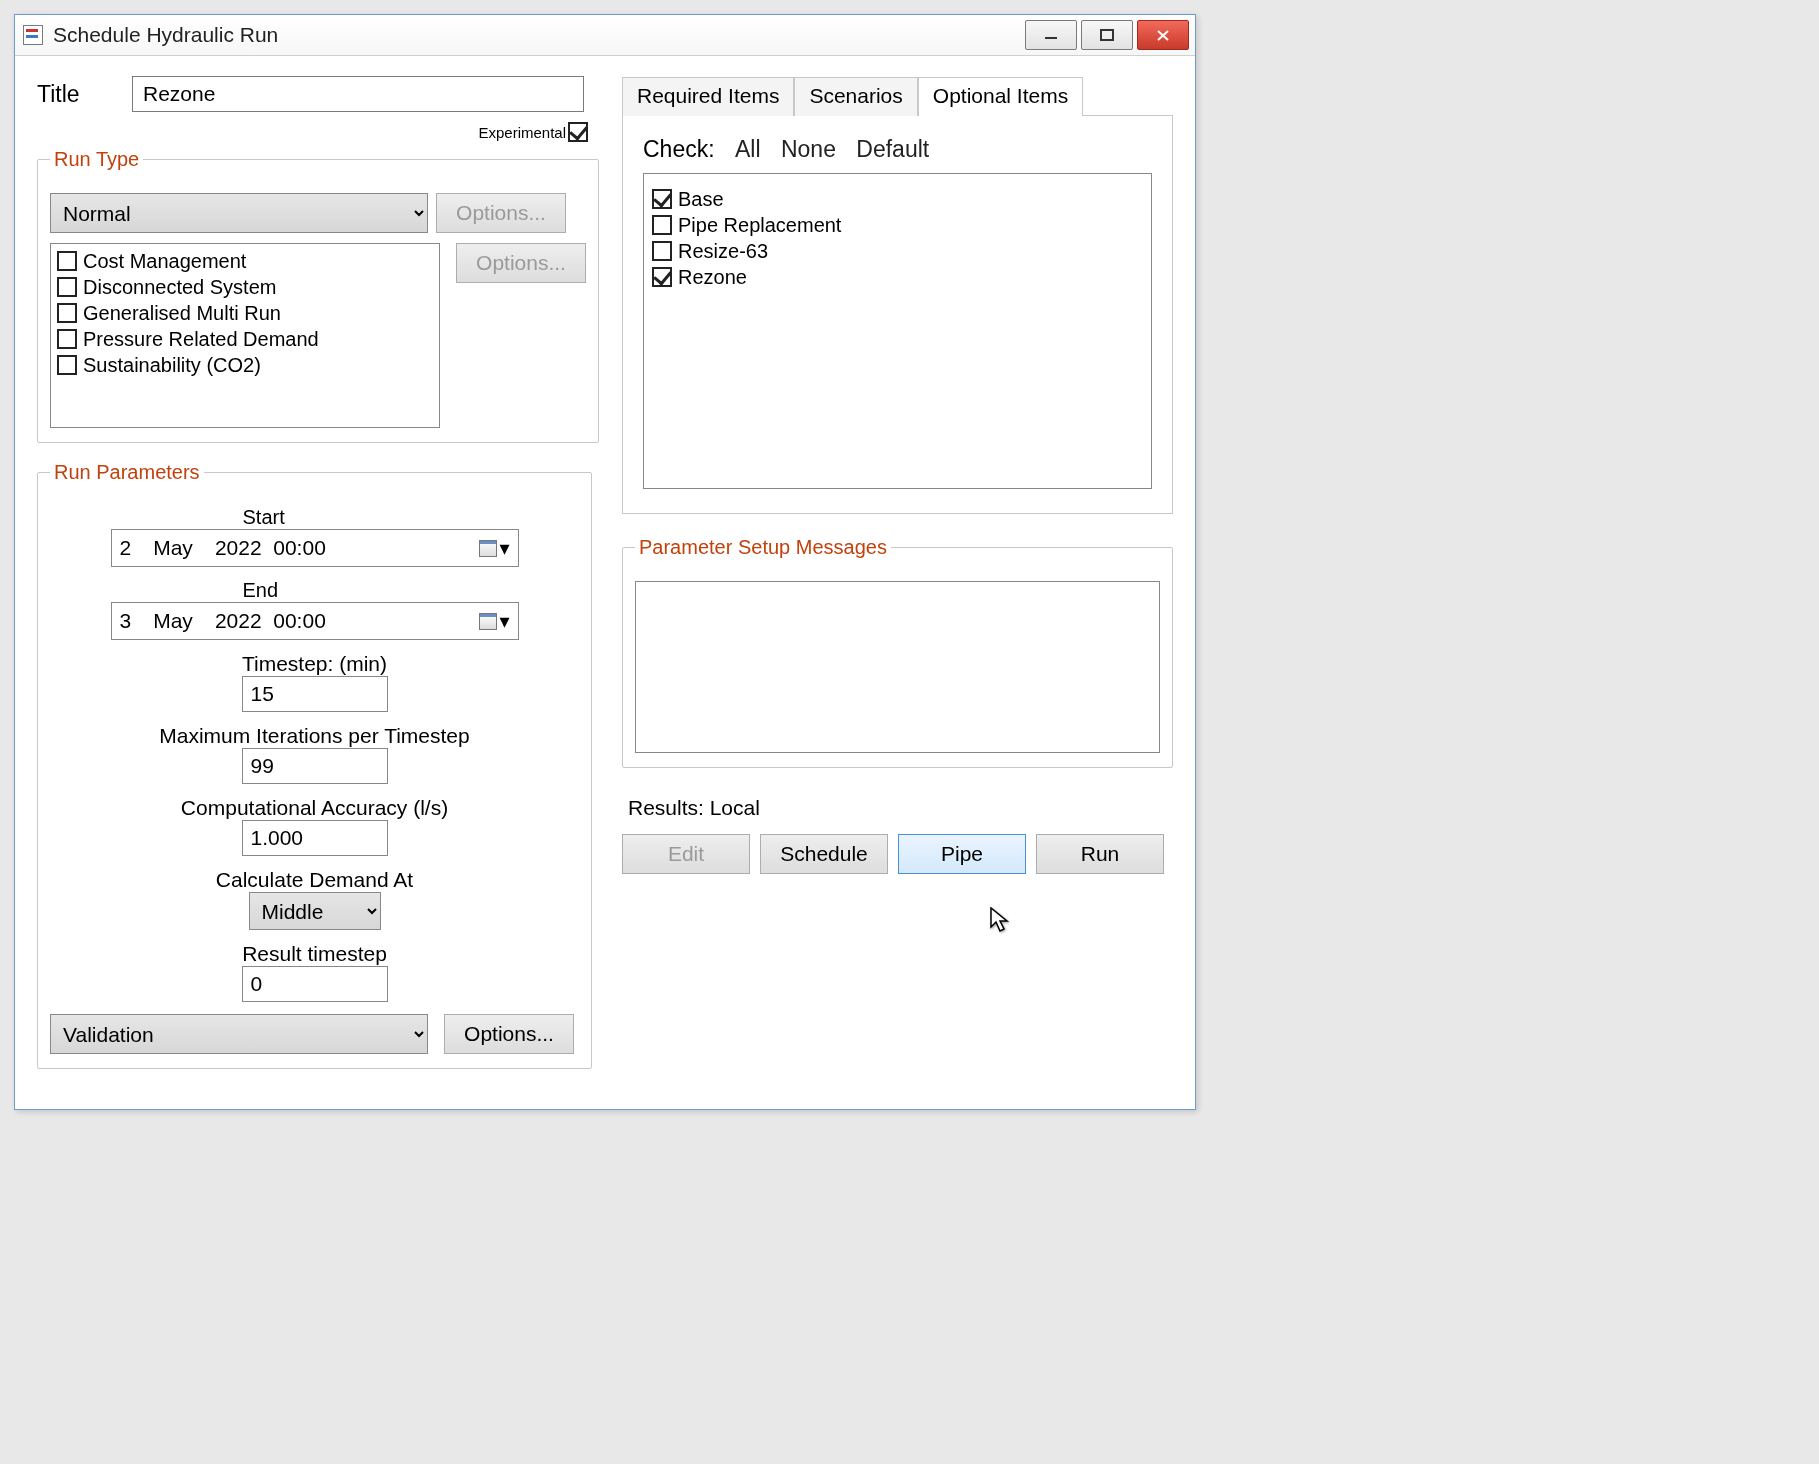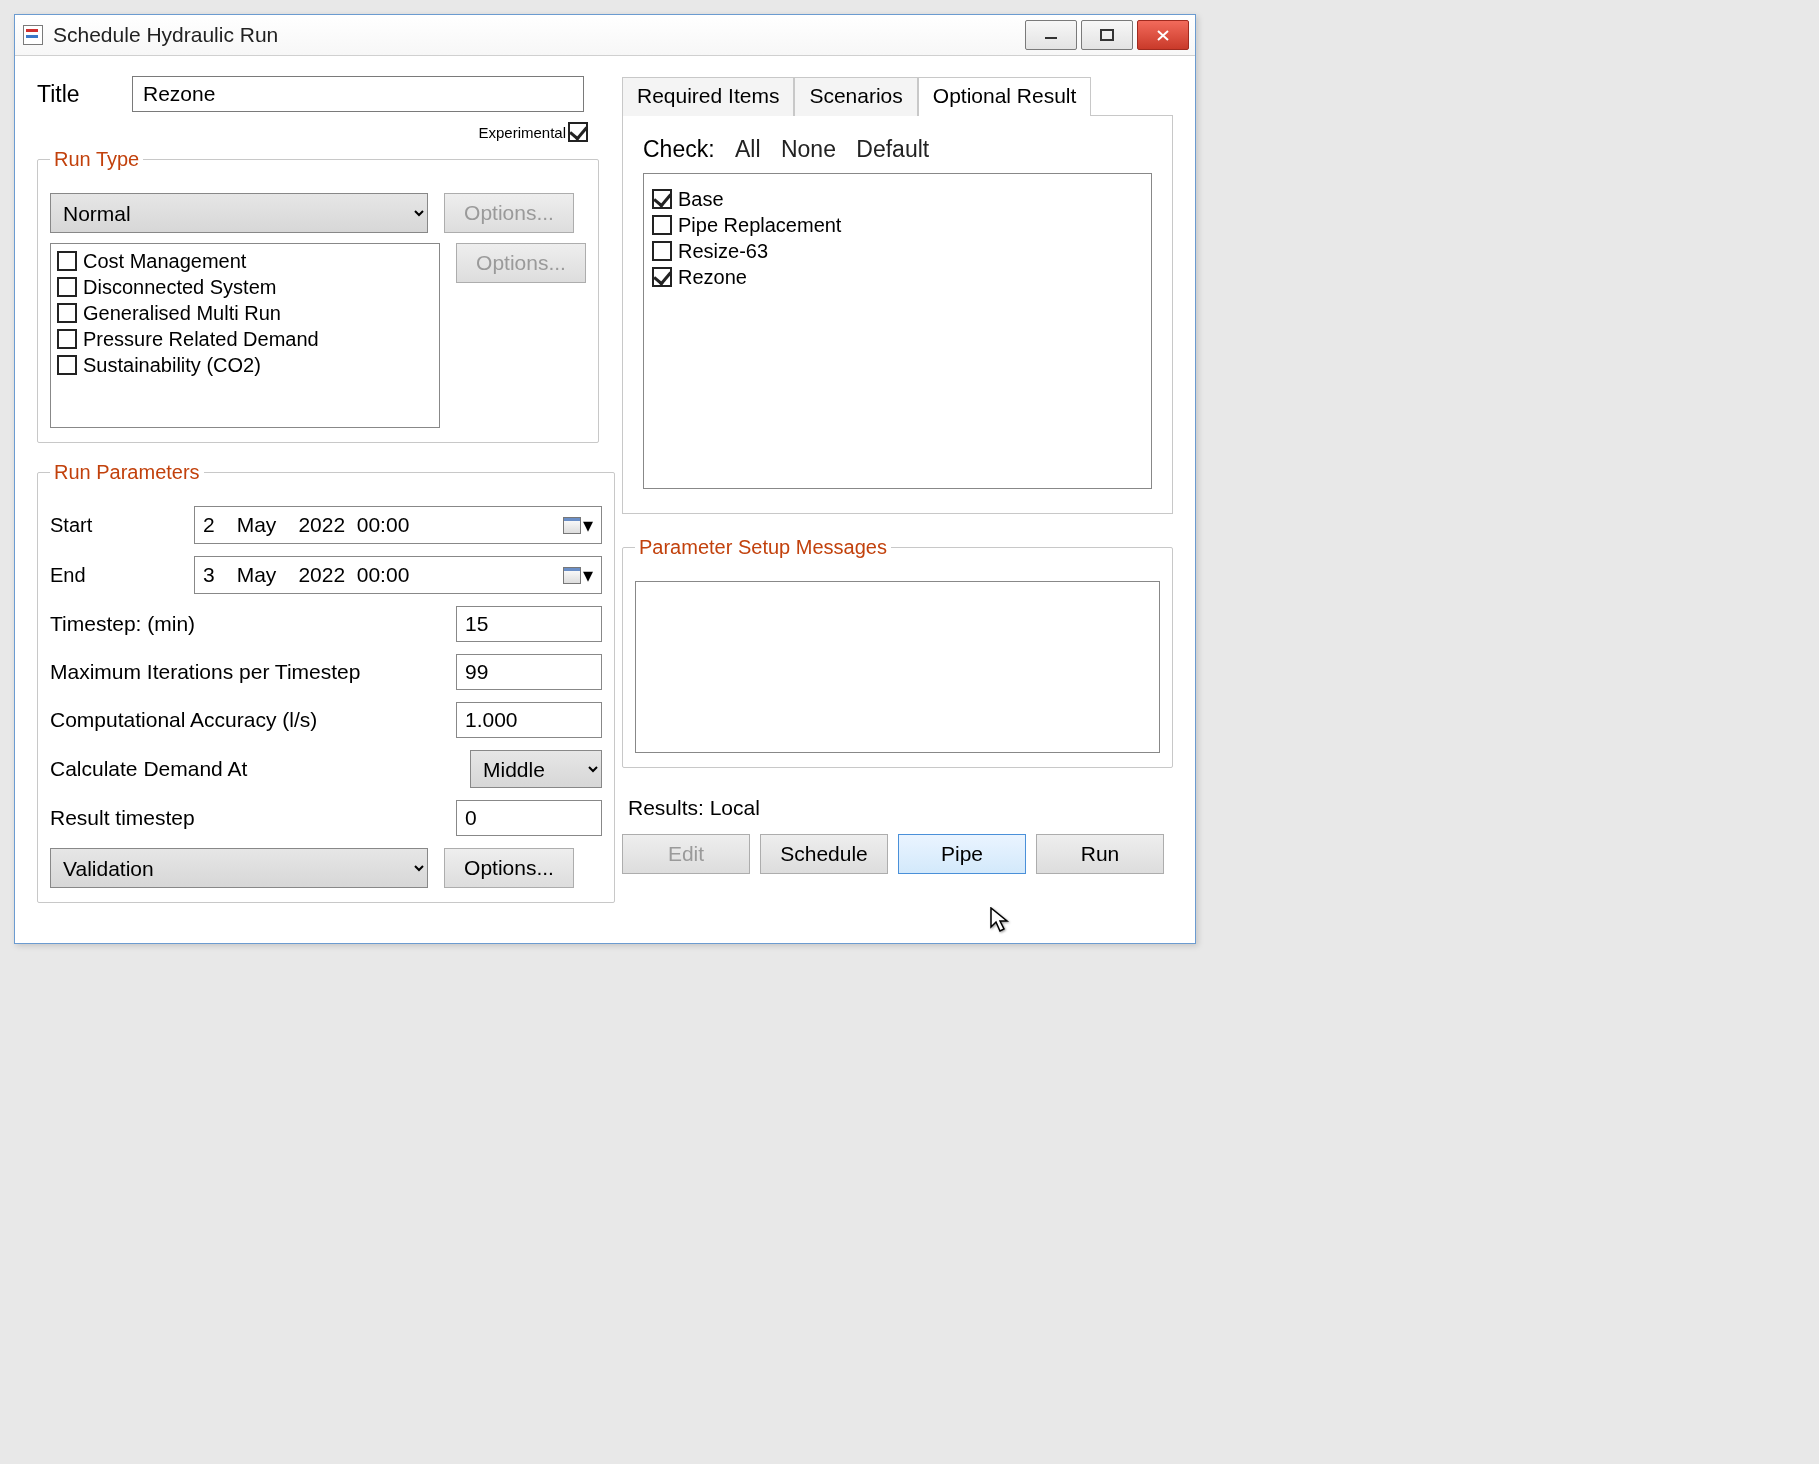--- a/index.html
+++ b/index.html
@@ -109,21 +109,21 @@
     border-radius:2px;
     margin:0 0 18px 0;
     padding:22px 12px 14px 12px;
     position:relative;
   }
   fieldset>legend{
     font-size:20px;
     padding:0 4px;
     color:#c2410c;
   }
-  .runtype-top{display:flex;gap:16px;margin-bottom:10px;}
+  .runtype-top{display:flex;gap:8px;margin-bottom:10px;}
   select{
     height:40px;
     border:1px solid #888;
     background:linear-gradient(#e6e6e6,#d7d7d7);
     font-size:21px;
     font-family:inherit;
     padding:0 8px;
   }
   .runtype-select{width:378px;}
   .btn{
@@ -140,21 +140,21 @@
   .runtype-body{display:flex;gap:16px;align-items:flex-start;}
   .check-list{
     width:376px;
     height:175px;
     border:1px solid #888;
     background:#fff;
     padding:4px 6px;
     overflow:auto;
   }
   .check-list .item{display:flex;align-items:center;gap:6px;line-height:26px;font-size:20px;}
-  .param-row{display:flex;align-items:center;margin-bottom:12px;}
+  .param-row{display:flex;align-items:center;margin-bottom:12px;flex-direction:column;}
   .param-lbl{flex:1;font-size:21px;}
   .param-input{width:128px;height:34px;border:1px solid #888;font-size:21px;padding:0 8px;font-family:inherit;}
   .param-select{width:132px;height:38px;}
   .date-field{
     width:390px;height:36px;
     border:1px solid #888;
     display:flex;align-items:center;
     padding:0 8px;
     background:#fff;
     justify-content:space-between;
@@ -347,21 +347,21 @@
           </select>
           <button class="btn options-btn">Options...</button>
         </div>
       </fieldset>
     </div>
 
     <div class="col-right">
       <div class="tabs">
         <div class="tab">Required Items</div>
         <div class="tab">Scenarios</div>
-        <div class="tab active">Optional Result</div>
+        <div class="tab active">Optional Items</div>
       </div>
       <div class="tab-body">
         <div class="check-links">
           <span>Check:</span>
           <span class="link">All</span>
           <span class="link">None</span>
           <span class="link">Default</span>
         </div>
         <div class="big-list" id="opt-list">
             <div class="item">

